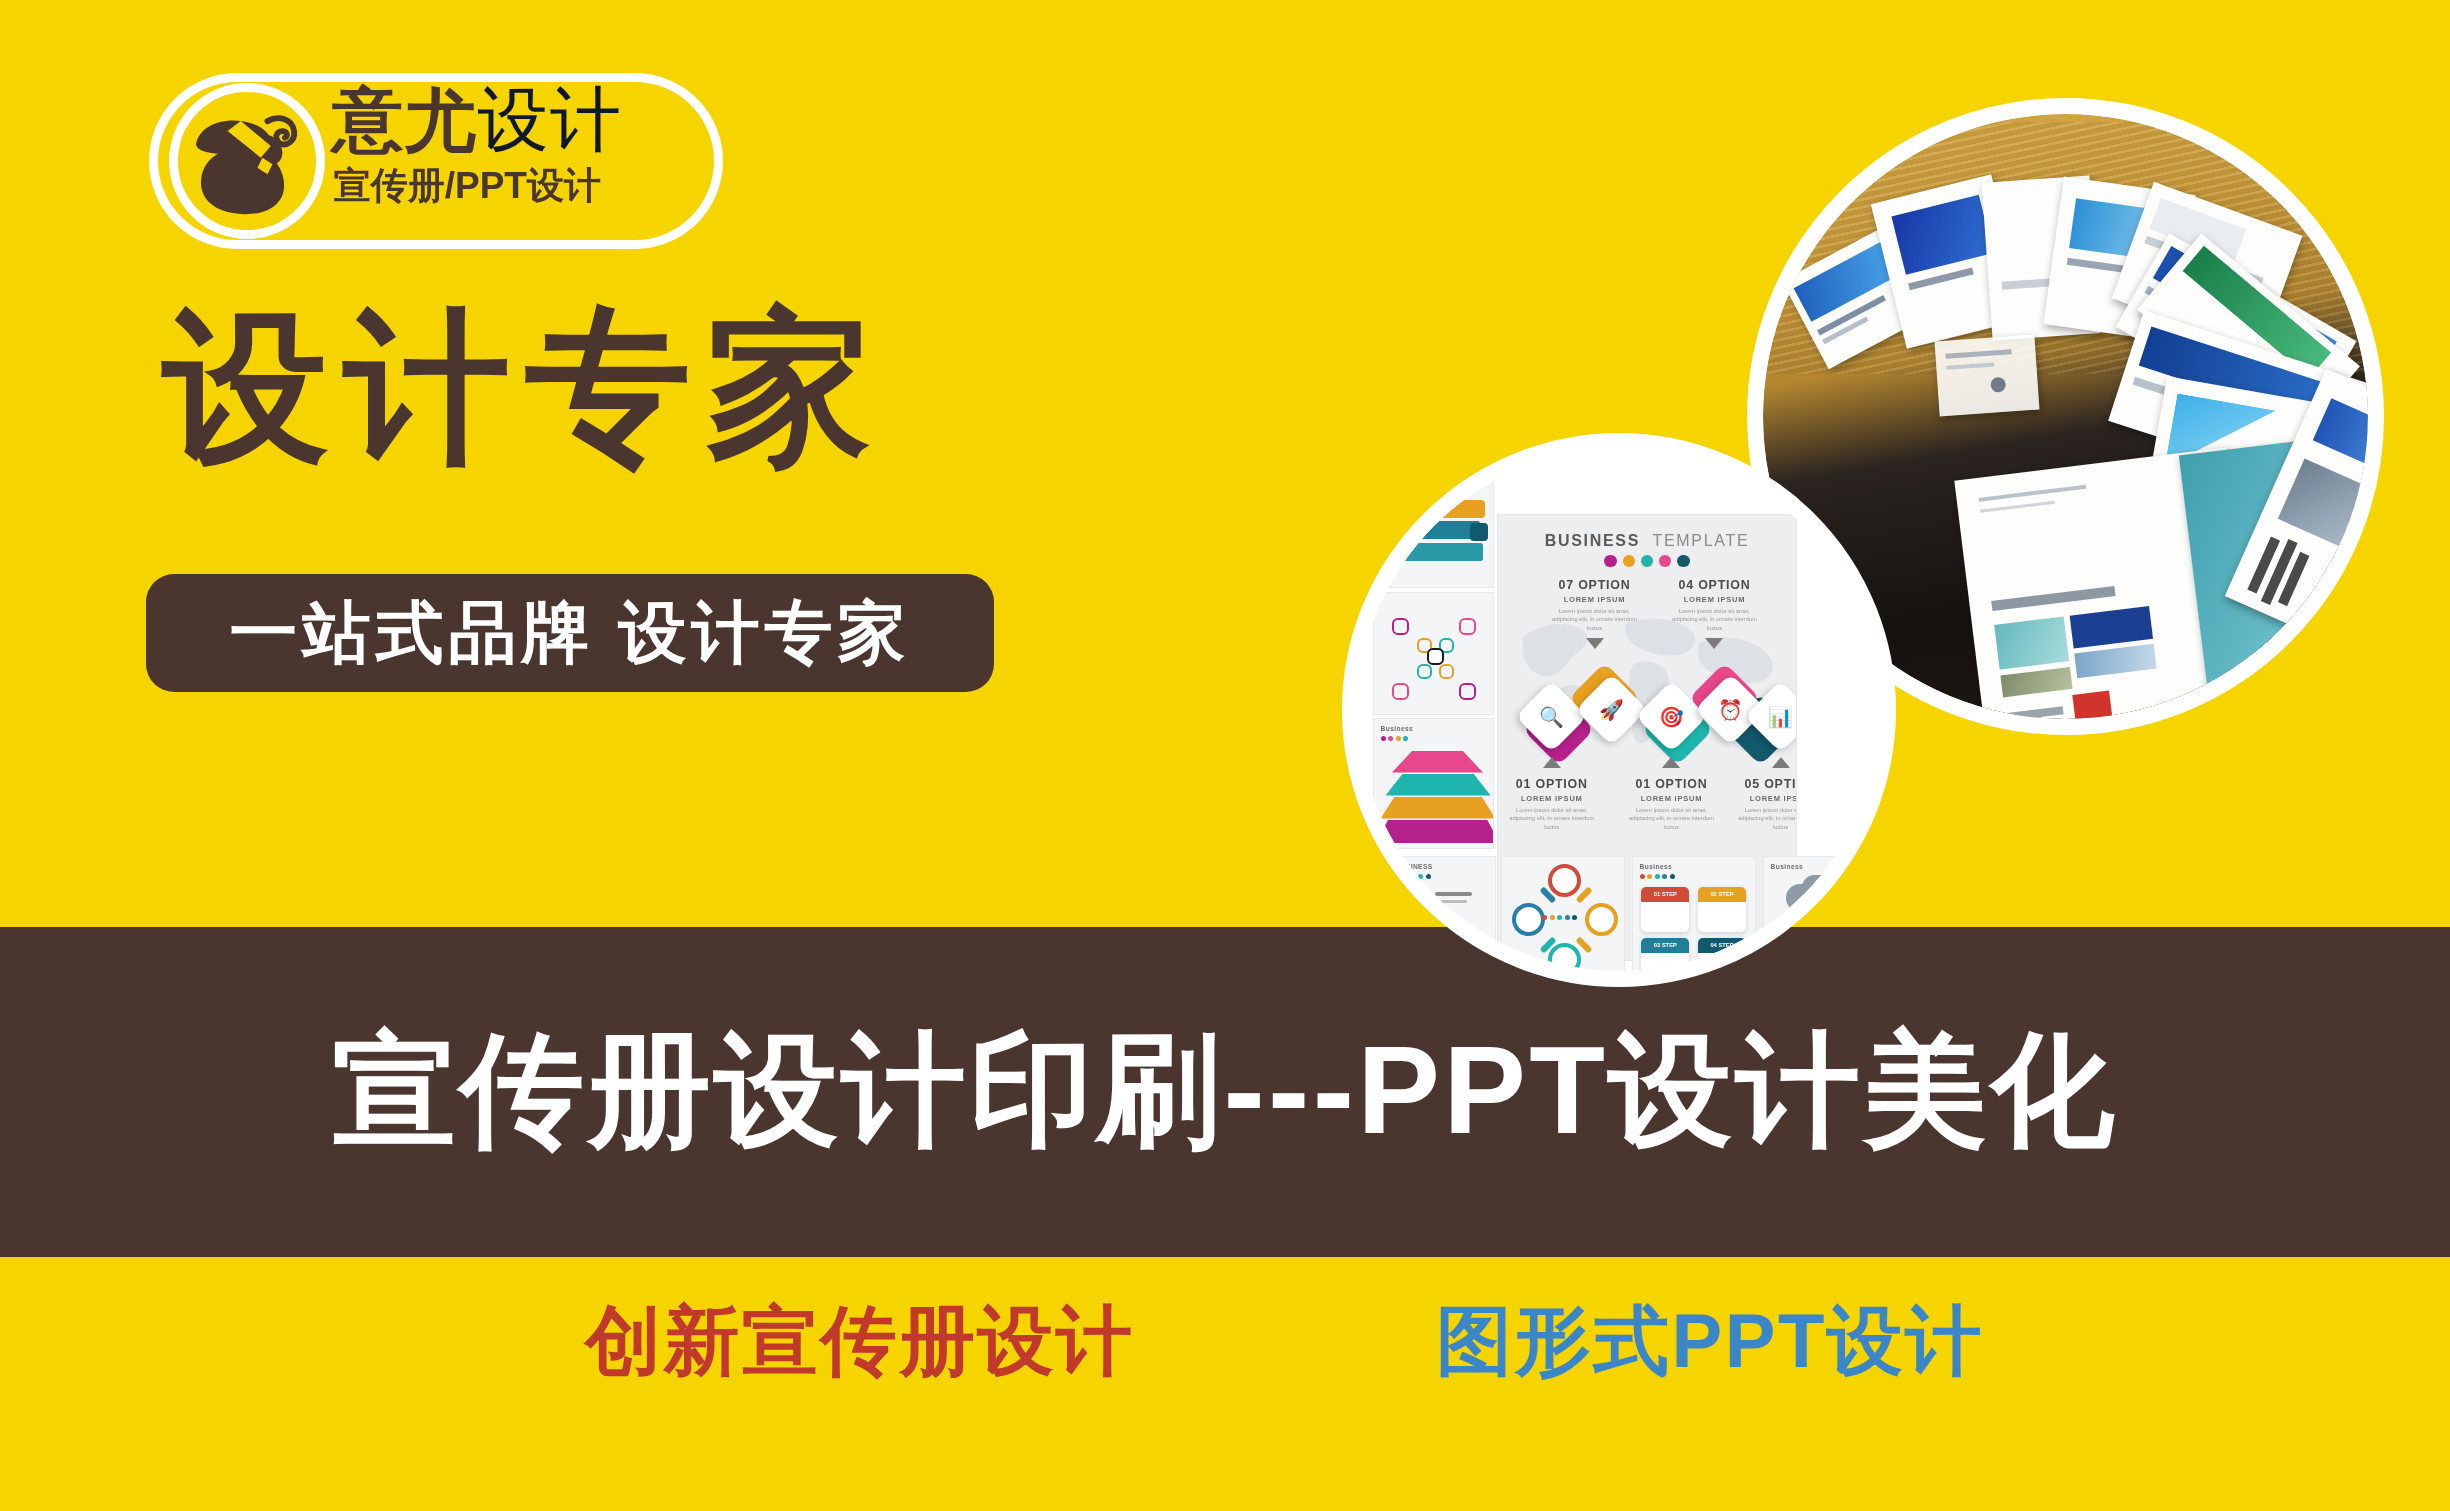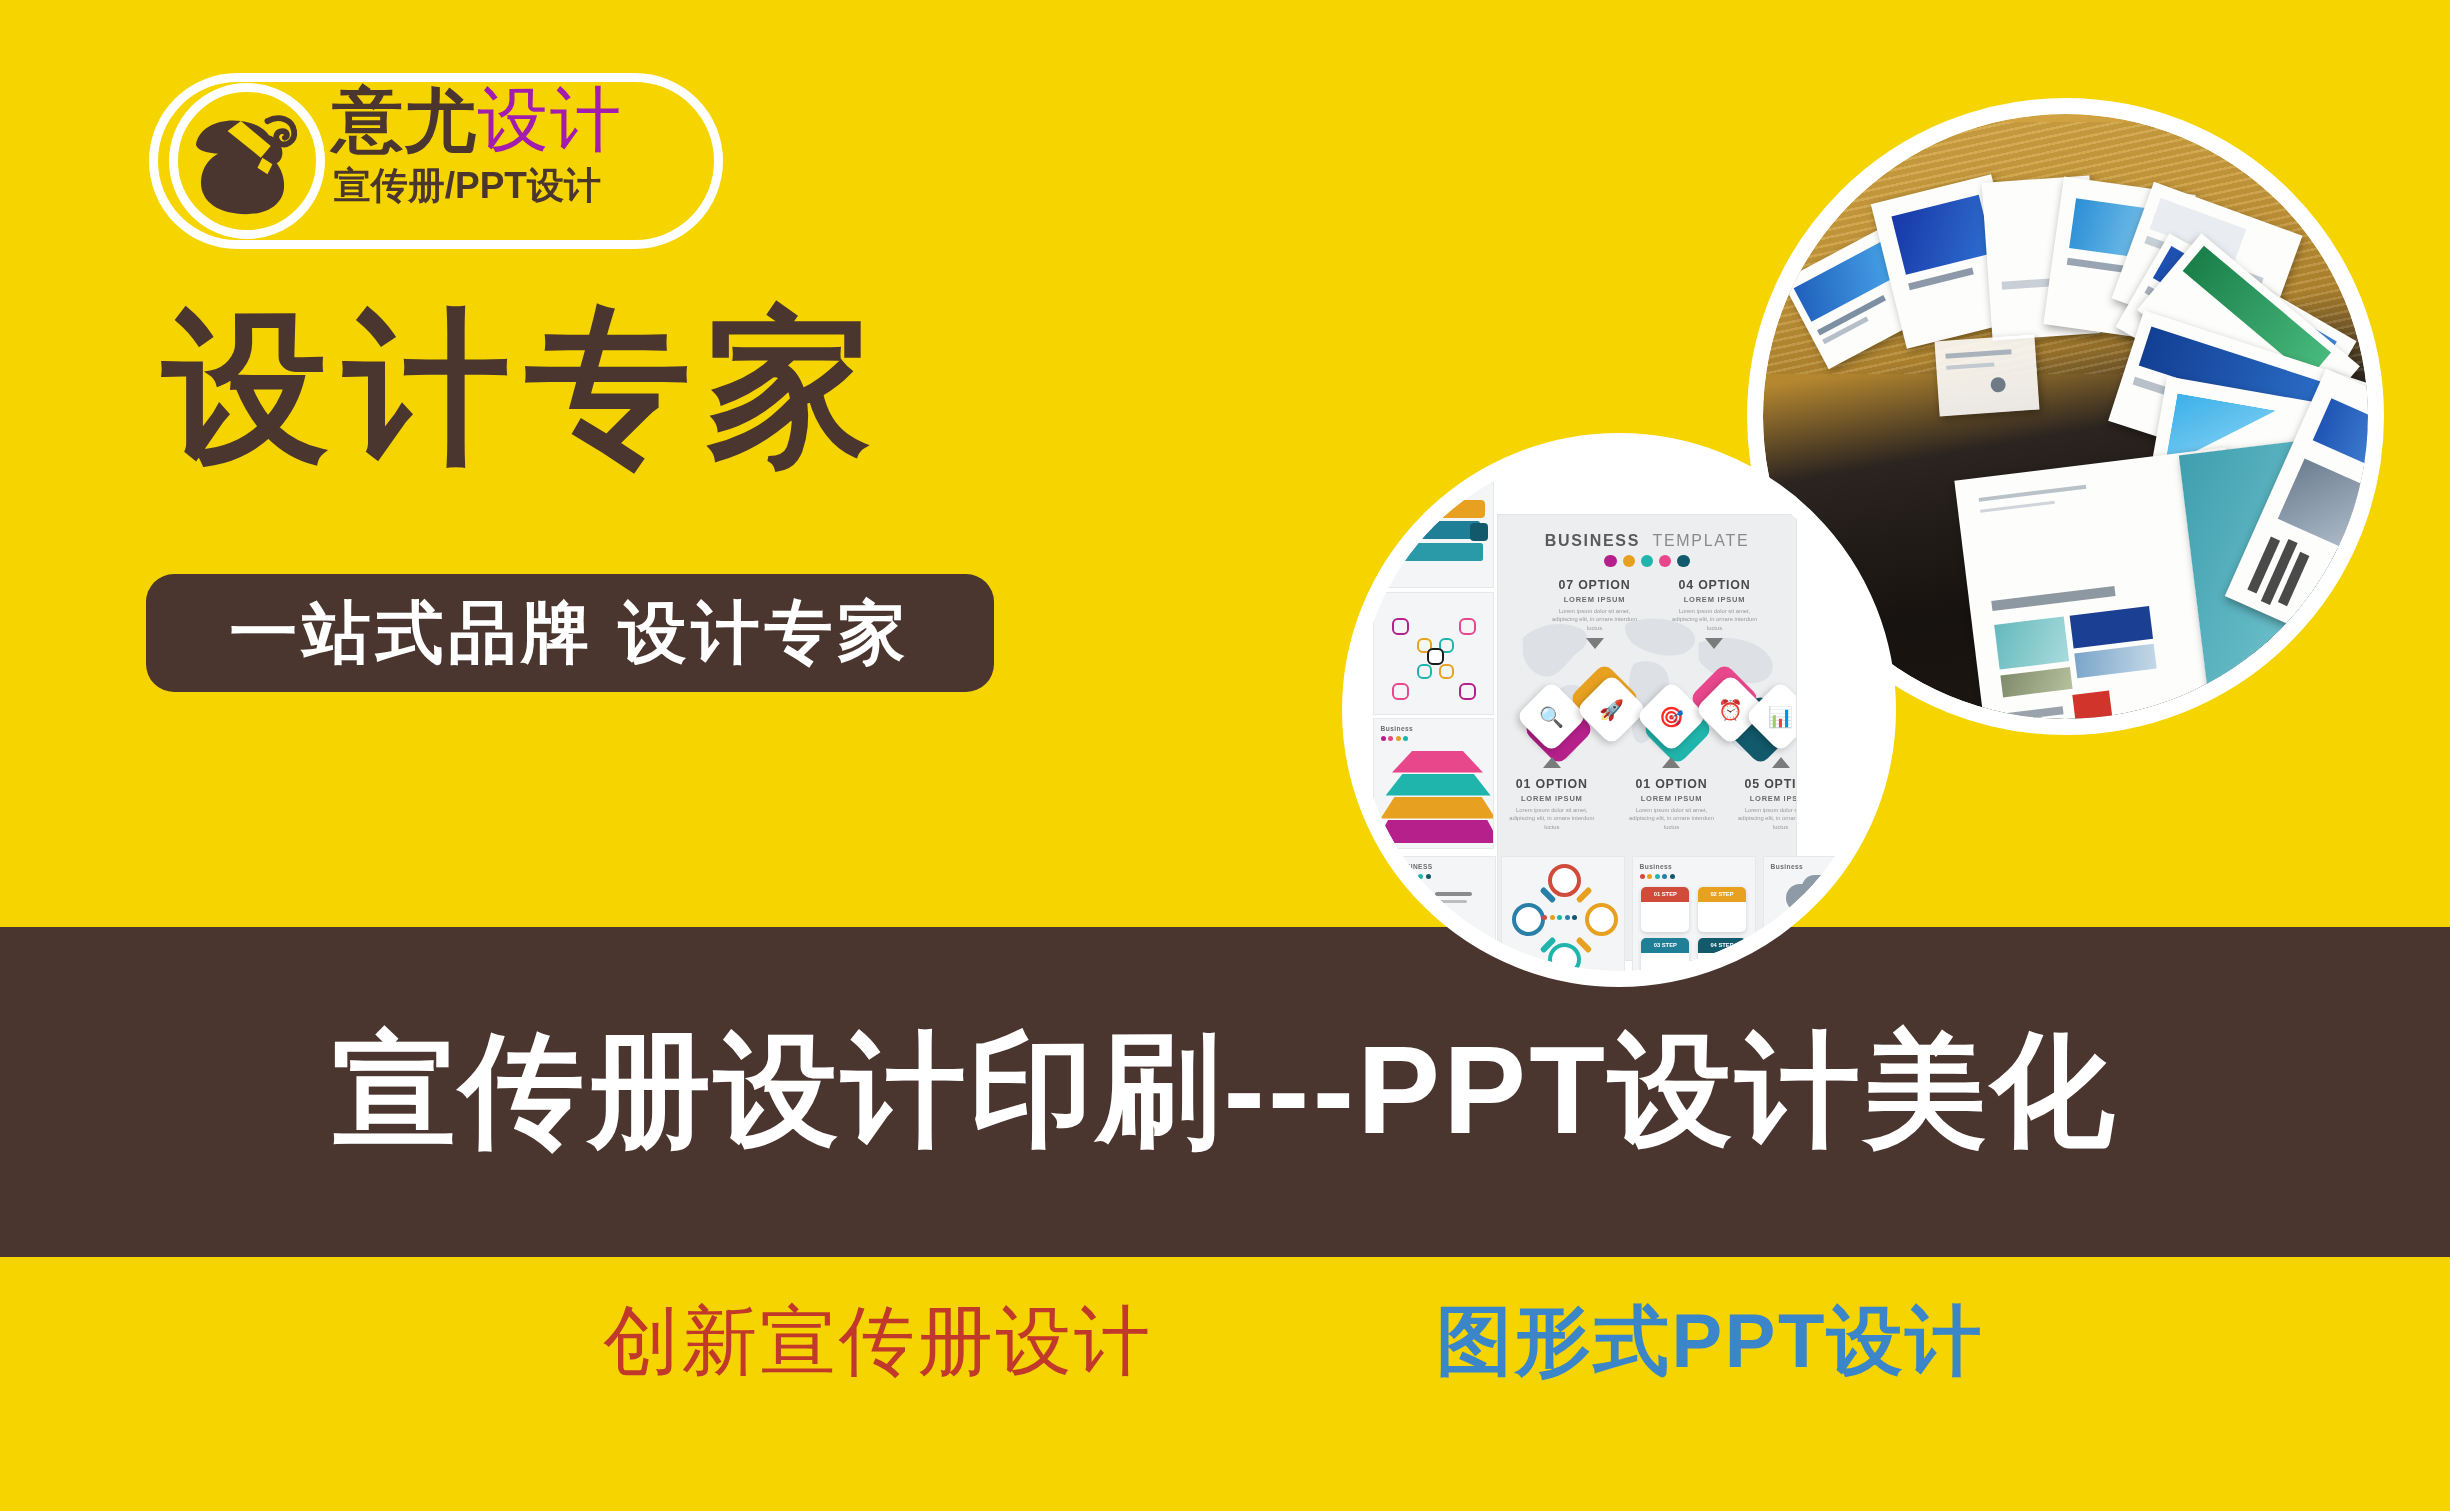--- a/index.html
+++ b/index.html
@@ -26,21 +26,21 @@
     position:absolute;left:191px;top:106px;width:113px;height:110px;
   }
   .logo-text-wrap{
     position:absolute;left:332px;top:81px;width:390px;height:163px;
   }
   .logo-cn{
     position:absolute;left:0;top:3.3px;
     font-size:71px;font-weight:700;color:#4a352f;letter-spacing:1.7px;
     line-height:1;white-space:nowrap;
   }
-  .logo-cn .thin{font-weight:300;color:#a21caf;margin-top:20px;}
+  .logo-cn .thin{font-weight:300;color:#0f172a;margin-top:20px;}
   .logo-sub{
     position:absolute;left:1.7px;top:86px;
     font-size:37px;font-weight:600;color:#4a352f;letter-spacing:0px;
     line-height:1;white-space:nowrap;
   }
 
   
   .headline{
     position:absolute;left:163px;top:305px;
     font-size:166px;font-weight:800;color:#4a352f;
@@ -70,22 +70,22 @@
   .bandtext span{
     font-size:124px;font-weight:800;color:#ffffff;letter-spacing:3.3px;
     white-space:nowrap;
   }
 
   
   .tagrow{
     position:absolute;left:0;top:1291px;width:2450px;height:133px;
   }
   .tag-red{
-    position:absolute;left:603px;top:0;
-    font-size:76px;font-weight:400;color:#c0392b;letter-spacing:2.5px;
+    position:absolute;left:585px;top:0;
+    font-size:76px;font-weight:700;color:#c0392b;letter-spacing:2.5px;
     white-space:nowrap;
   }
   .tag-blue{
     position:absolute;left:1436px;top:0;
     font-size:76px;font-weight:800;color:#3b86c8;letter-spacing:2.5px;
     white-space:nowrap;
   }
 
   
   .circ{

